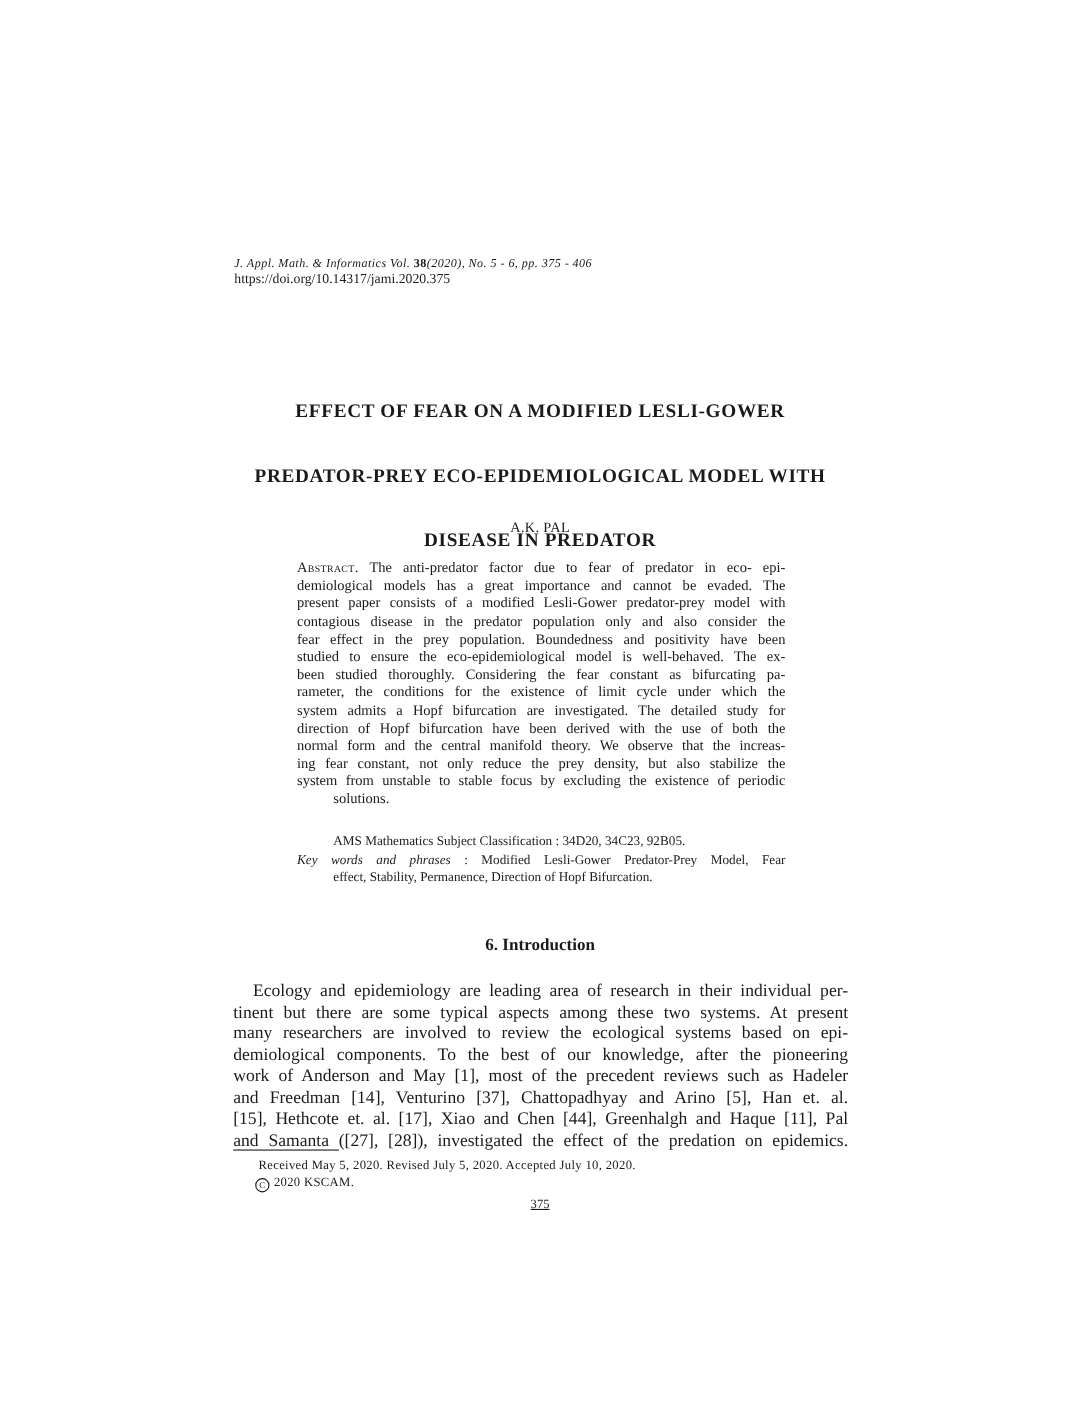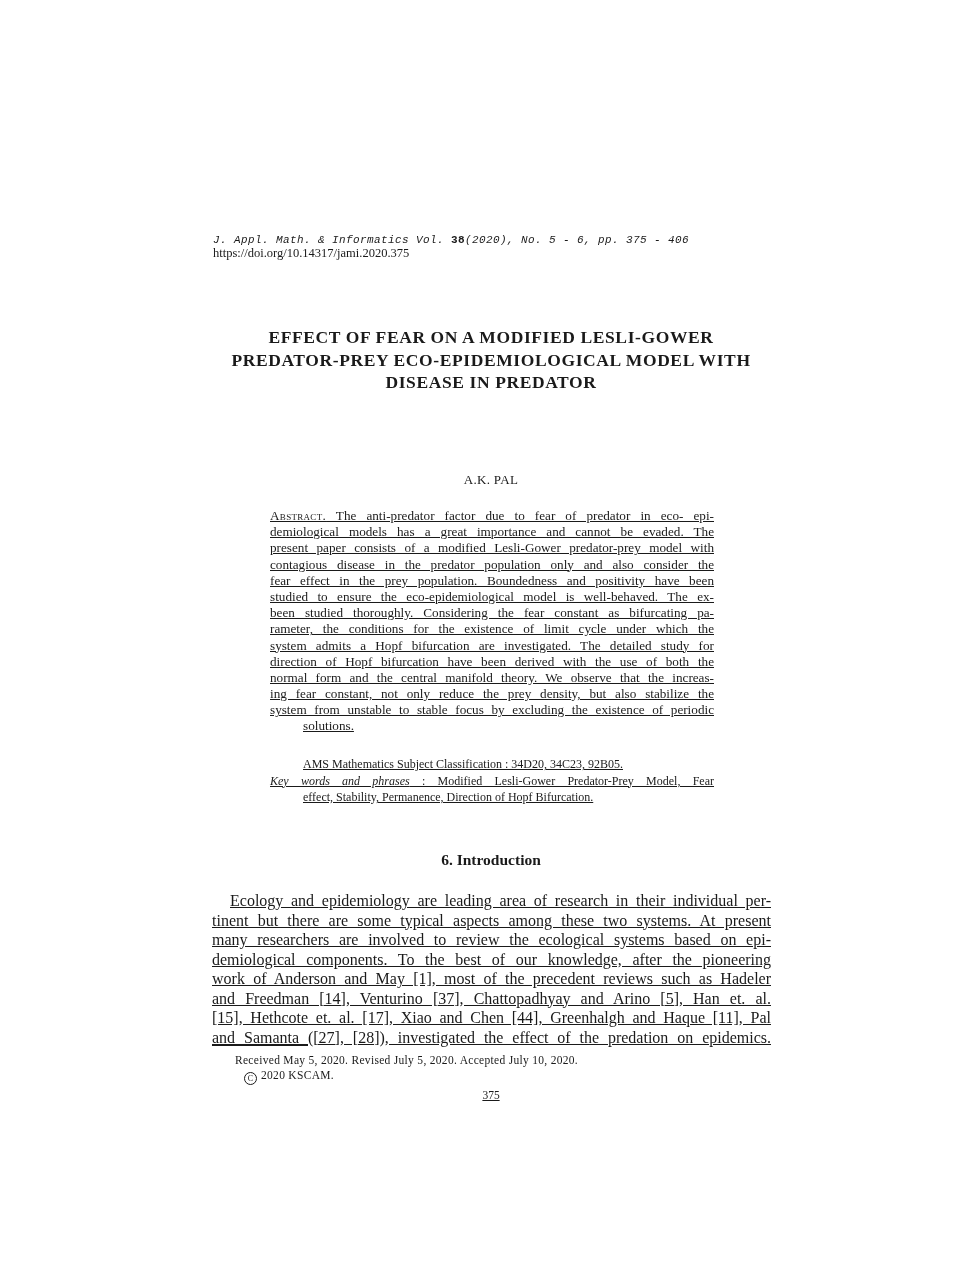--- a/index.html
+++ b/index.html
@@ -1,37 +1,37 @@
 <!DOCTYPE html>
 <html><head>
 <meta charset="utf-8">
 <style>
   html, body { margin: 0; padding: 0; background: #ffffff; }
   body { width: 980px; height: 1275px; position: relative; overflow: hidden;
          font-family: "Liberation Serif", "DejaVu Serif", serif; color: #1a1a1a; }
   .abs { position: absolute; }
-  .header-journal { left: 213px; top: 234px; font-size: 11px; font-style: italic; letter-spacing: 0.4px; line-height: 13px; white-space: nowrap; font-family: Liberation Mono, monospace; }
+  .header-journal { left: 213px; top: 234px; font-size: 11px; font-style: italic; letter-spacing: 0.4px; line-height: 13px; white-space: nowrap; }
   .header-journal b { font-style: normal; font-weight: bold; }
   .header-doi { left: 213px; top: 246px; font-size: 12.5px; line-height: 14px; white-space: nowrap; }
   .title { left: 200px; width: 582px; top: 326px; text-align: center; font-weight: bold; font-size: 17.5px; line-height: 22.5px; letter-spacing: 0.6px; }
-  .title div { white-space: nowrap; }
+  .title div { white-space: nowrap; margin-top: 36px; }
   .author { left: 200px; width: 582px; top: 425px; text-align: center; font-size: 13px; letter-spacing: 0.3px; margin-top: 47px; }
   .abstract { left: 270px; width: 444px; top: 508px; font-size: 13.2px; line-height: 16.2px; }
-  .line { display: block; text-align: justify; text-align-last: justify; white-space: nowrap; height: 16.2px; text-decoration: underline; }
+  .line { display: block; text-align: justify; text-align-last: justify; white-space: nowrap; height: 16.2px; }
   .line.last { text-align-last: left; margin-left: 33px; }
   .sc { font-variant: small-caps; letter-spacing: 0.3px; }
   .ams { left: 270px; width: 444px; top: 756px; font-size: 12px; line-height: 16.5px; }
   .ams .line { height: 16.5px; }
   .section-title { left: 200px; width: 582px; top: 851px; text-align: center; font-weight: bold; font-size: 15.5px; }
   .body { left: 212px; width: 559px; top: 879px; font-size: 16px; line-height: 19.5px; }
   .body .line { height: 19.5px; }
   .indent { padding-left: 18px; margin-top: 12px; }
   .rule { left: 212px; top: 1045px; width: 96px; height: 1px; background: #1a1a1a; }
   .footnote { left: 235px; top: 1052px; font-size: 11.5px; line-height: 16.5px; letter-spacing: 0.3px; }
-  .copy { left: 244px; top: 1069px; font-size: 11.5px; letter-spacing: 0.3px; }
+  .copy { left: 232px; top: 1069px; font-size: 11.5px; letter-spacing: 0.3px; }
   .copy-icon { display: inline-block; width: 11px; height: 11px; border: 1px solid #1a1a1a; border-radius: 50%; font-size: 8px; line-height: 11px; text-align: center; vertical-align: -2px; margin-right: 4px; }
   .page-number { left: 200px; width: 582px; top: 1089px; text-align: center; font-size: 11.5px; text-decoration: underline; }
 </style>
 </head>
 <body>
 
 <div class="abs header-journal"><span>J. Appl. Math. &amp; Informatics Vol. </span><b>38</b><span>(2020), No. 5 - 6, pp. 375 - 406</span></div>
 <div class="abs header-doi">https://doi.org/10.14317/jami.2020.375</div>
 
 <div class="abs title">

